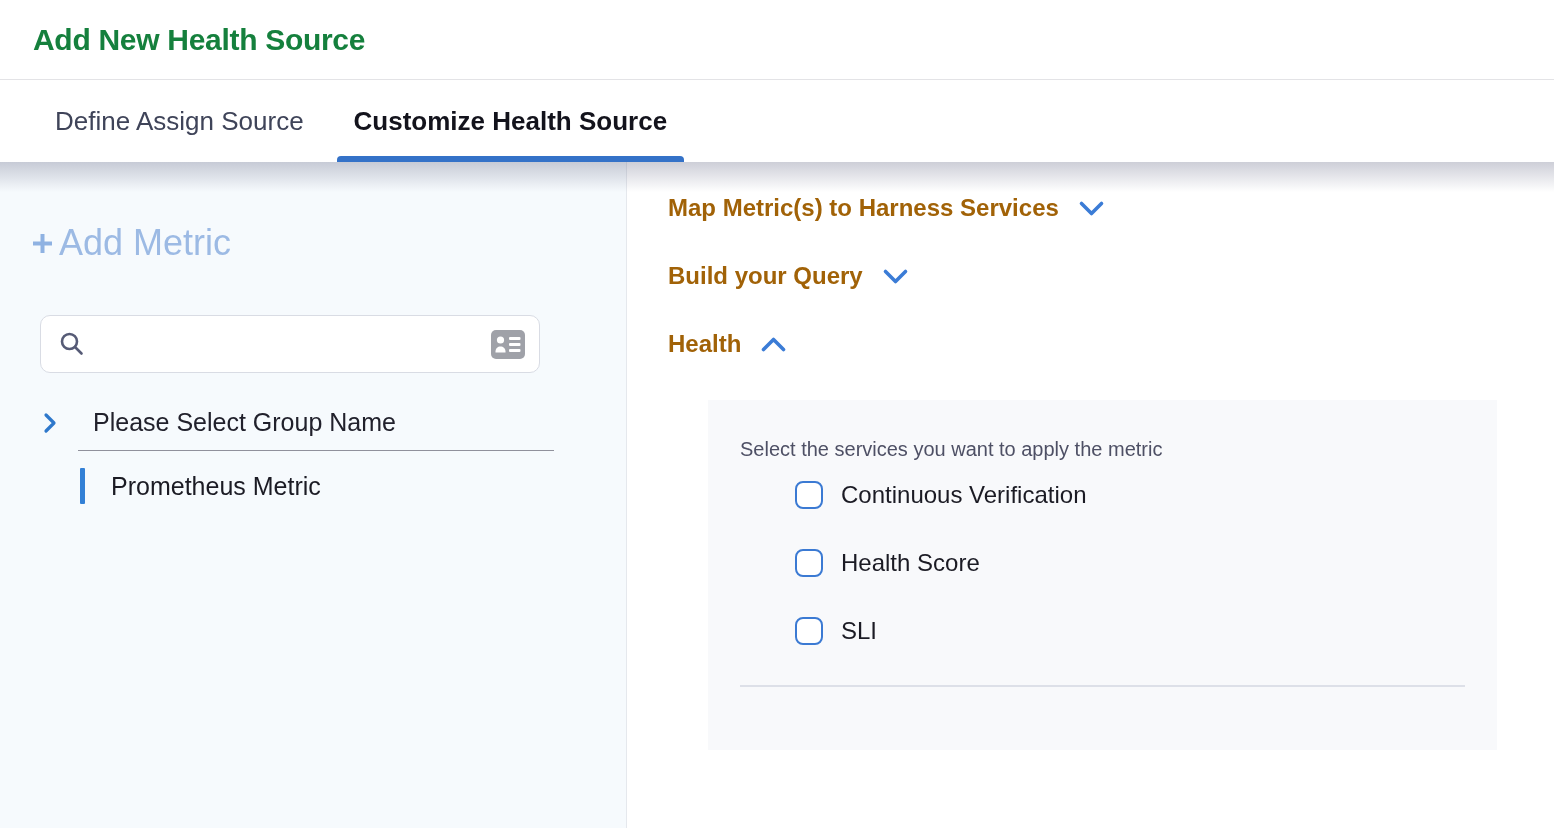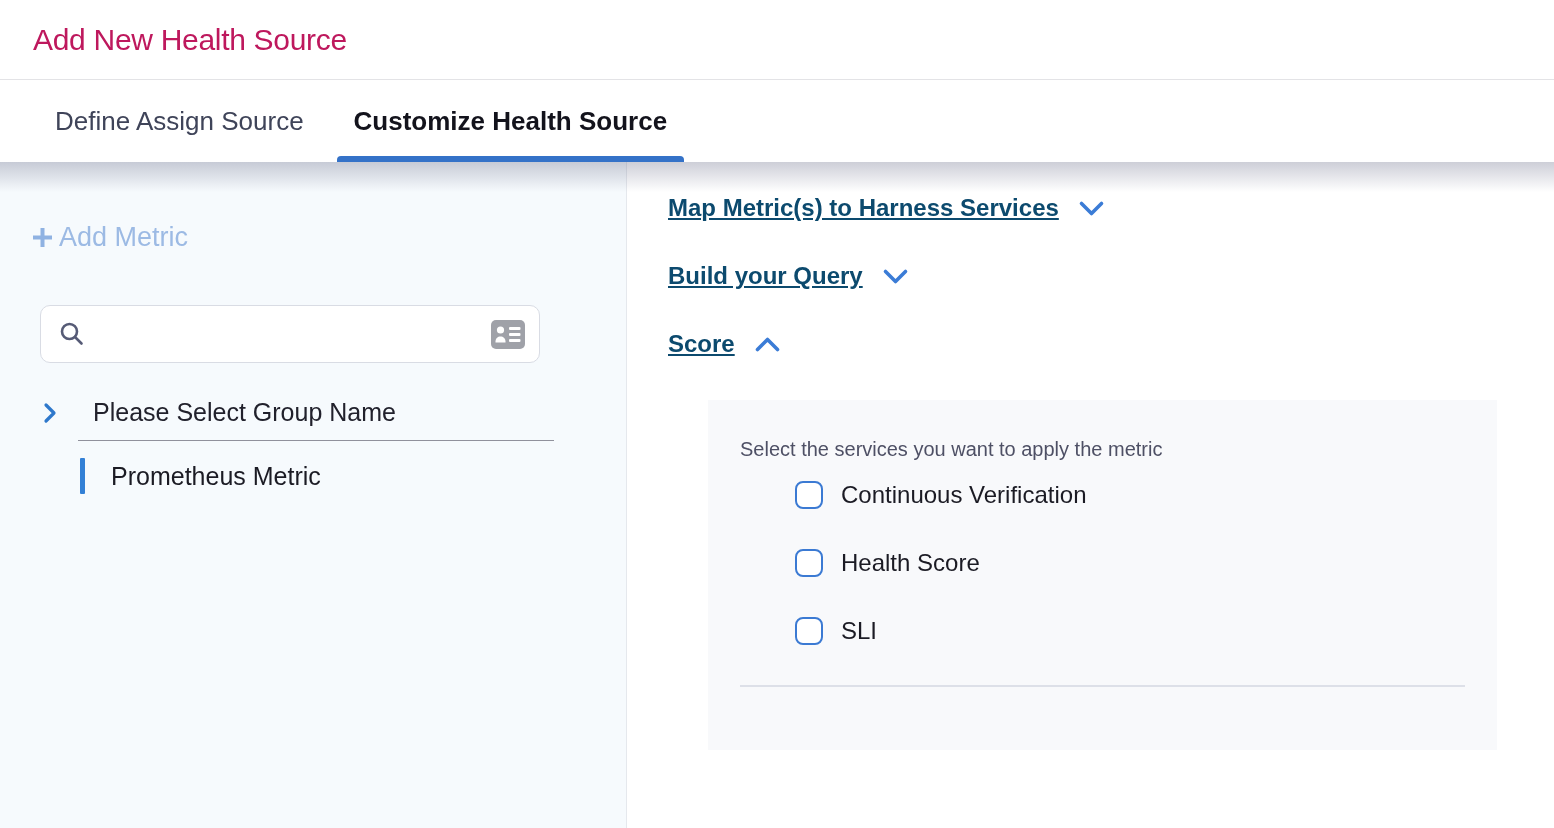--- a/index.html
+++ b/index.html
@@ -14,21 +14,21 @@
 
   
   .header {
     height: 80px;
     display: flex; align-items: center;
     padding-left: 33px;
     border-bottom: 1px solid #e3e3e6;
     background: #fff;
   }
   .header .title {
-    font-size: 30px; font-weight: 400; color: #be185d; letter-spacing: -0.3px;
+    font-size: 30px; font-weight: 700; color: #15803d; letter-spacing: -0.3px;
   }
 
   
   .tabbar {
     height: 82px;
     display: flex; align-items: stretch;
     padding-left: 55px;
     background: #fff;
   }
   .tab {
@@ -64,21 +64,21 @@
   
   .sidebar {
     width: 627px; flex: 0 0 627px;
     background: #f6fafd;
     border-right: 1px solid #e5e8ed;
     position: relative;
   }
   .add-metric {
     margin: 60px 0 0 30px;
     display: inline-flex; align-items: center; gap: 4px;
-    color: #9cbae4; font-size: 27px;
+    color: #9cbae4; font-size: 36px;
     cursor: pointer;
     background: none; border: none; padding: 0;
     font-family: inherit;
   }
   .add-metric svg { display: block; }
 
   .searchbox {
     margin: 51px 0 0 40px;
     width: 500px; height: 58px;
     background: #fff;
@@ -126,23 +126,22 @@
     flex: 1;
     padding: 32px 0 0 41px;
     background: #fff;
   }
   .section-row {
     display: flex; align-items: center; gap: 19px;
     height: 28px; margin-bottom: 40px;
     cursor: pointer;
   }
   .section-row .section-title {
-    font-size: 24px; font-weight: 700; color: #0c4a6e;
+    font-size: 24px; font-weight: 700; color: #a16207;
     white-space: nowrap;
-    text-decoration: underline;
   }
   .section-row svg { display: block; }
 
   .assign-panel {
     margin: 42px 0 0 40px;
     width: 789px; height: 350px;
     background: #f8f9fb;
     padding: 38px 0 0 32px;
   }
   .assign-prompt { font-size: 20px; color: #4e5065; }
@@ -238,21 +237,21 @@
     <div class="section-row">
       <span class="section-title">Build your Query</span>
       <span>
         <svg width="27" height="17" viewBox="0 0 27 17" fill="none">
           <path d="M3.5 3.5l10 10 10-10" stroke="#3b7cd6" stroke-width="3.6" stroke-linecap="round" stroke-linejoin="round"></path>
         </svg>
       </span>
     </div>
 
     <div class="section-row">
-      <span class="section-title">Score</span>
+      <span class="section-title">Health</span>
       <span>
         <svg width="27" height="17" viewBox="0 0 27 17" fill="none">
           <path d="M3.5 13.5l10-10 10 10" stroke="#3b7cd6" stroke-width="3.6" stroke-linecap="round" stroke-linejoin="round"></path>
         </svg>
       </span>
     </div>
 
     <div class="assign-panel">
       <div class="assign-prompt">Select the services you want to apply the metric</div>
       <div class="options">

